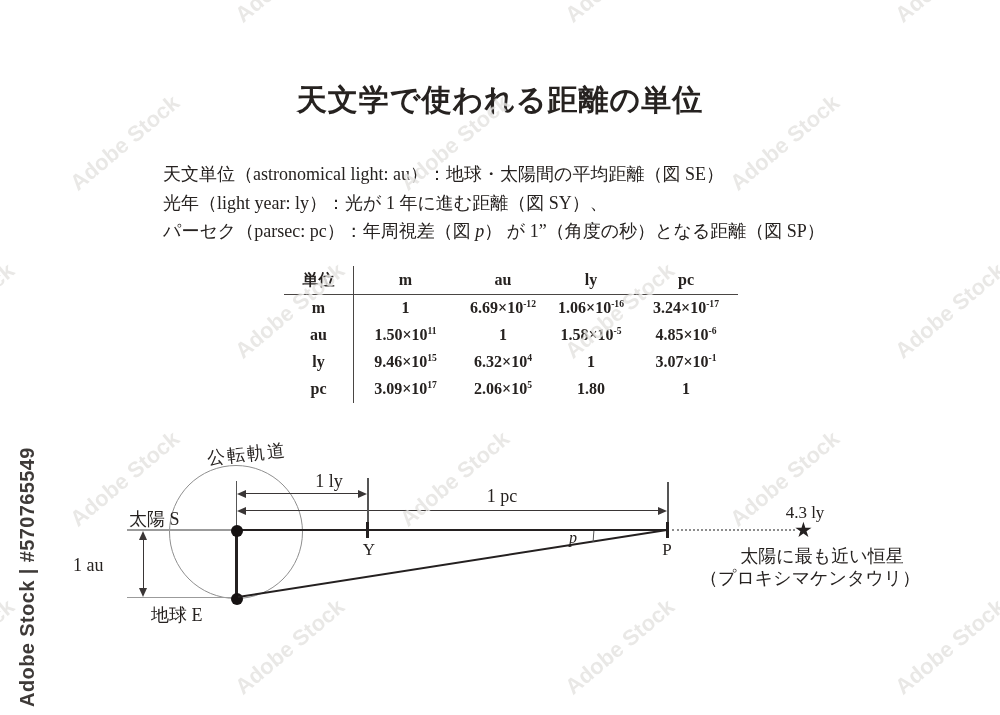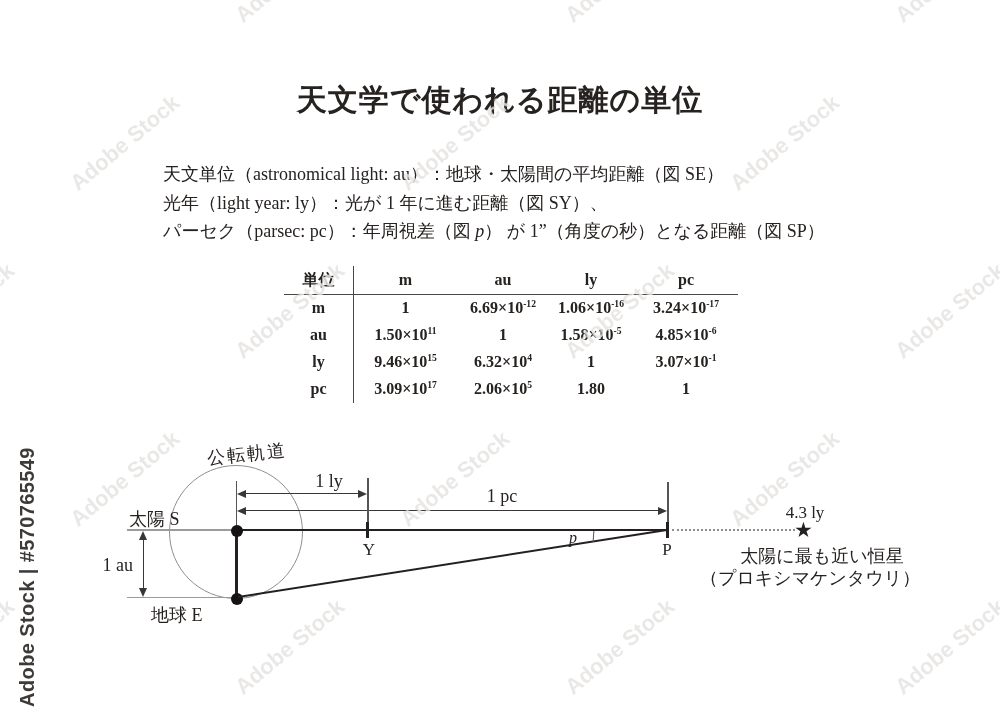--- a/index.html
+++ b/index.html
@@ -129,21 +129,21 @@
   <div class="abs" style="left:235.5px;top:481px;width:1.2px;height:48px;background:#555;"></div>
 
   <div class="abs dot" style="left:230.5px;top:524.5px;"></div>
   <div class="abs dot" style="left:230.5px;top:592.5px;"></div>
   <div class="abs dlabel" style="left:129px;top:507px;width:100px;text-align:left;">太陽 S</div>
   <div class="abs dlabel" style="left:151px;top:603px;width:100px;text-align:left;">地球 E</div>
 
   <div class="abs arrowline" style="left:142.5px;top:533px;width:1.2px;height:62px;"></div>
   <div class="abs tri up" style="left:139px;top:531px;"></div>
   <div class="abs tri down" style="left:139px;top:588px;"></div>
-  <div class="abs dlabel" style="left:73px;top:555px;width:60px;text-align:right;">1 au</div>
+  <div class="abs dlabel" style="left:73px;top:555px;width:60px;text-align:left;">1 au</div>
 
   <div class="abs arrowline" style="left:245px;top:493px;width:114px;height:1.2px;"></div>
   <div class="abs tri left" style="left:237px;top:489.5px;"></div>
   <div class="abs tri right" style="left:358px;top:489.5px;"></div>
   <div class="abs dlabel" style="left:299px;top:471px;width:60px;text-align:center;">1 ly</div>
 
   <div class="abs arrowline" style="left:245px;top:510px;width:414px;height:1.2px;"></div>
   <div class="abs tri left" style="left:237px;top:506.5px;"></div>
   <div class="abs tri right" style="left:658px;top:506.5px;"></div>
   <div class="abs dlabel" style="left:472px;top:486px;width:60px;text-align:center;">1 pc</div>

